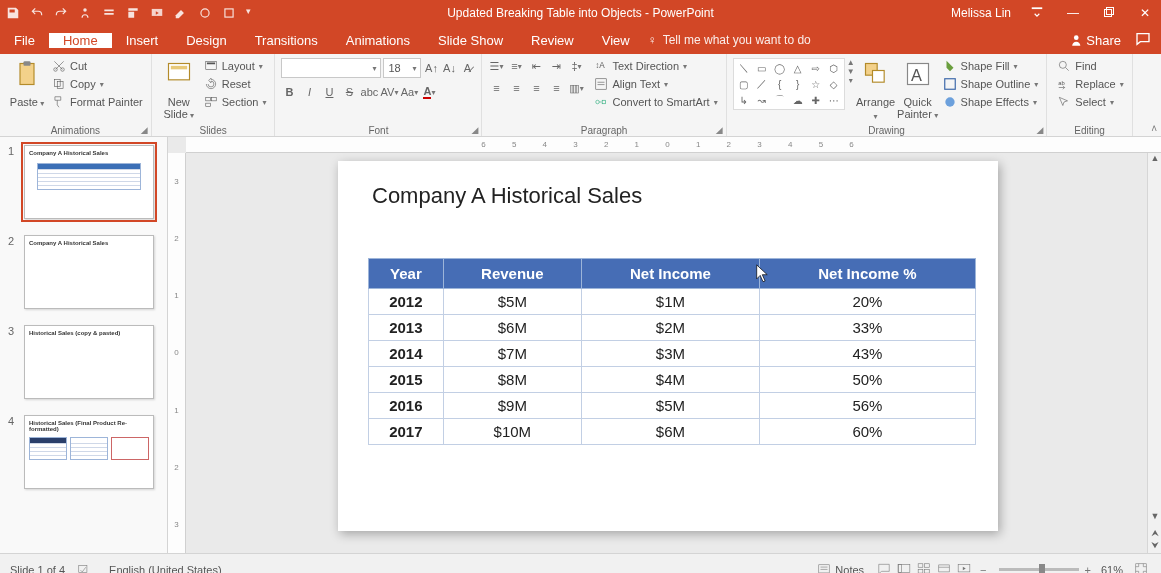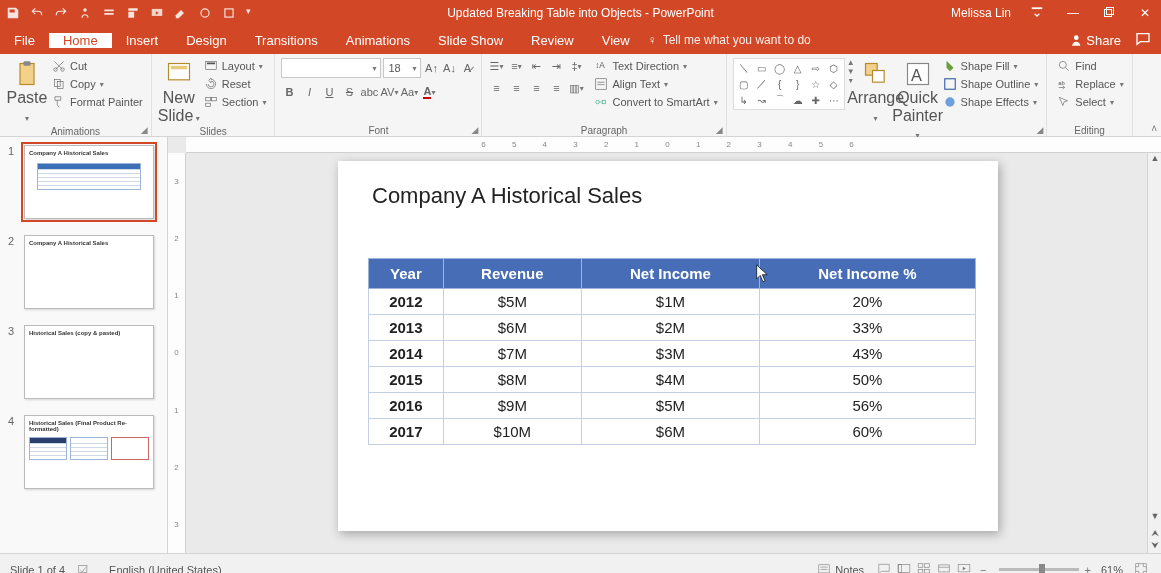--- a/index.html
+++ b/index.html
@@ -83,21 +83,21 @@
     flex-direction: column;
     padding: 4px 6px 0 6px;
   }
   .group .content { flex: 1; display: flex; align-items: flex-start; }
   .group .label { text-align: center; font-size: 10px; color: #666; padding: 2px 0 0 0; }
   .bigbtn {
     display: flex; flex-direction: column; align-items: center;
     width: 42px; padding-top: 2px; cursor: pointer;
   }
   .bigbtn svg { width: 28px; height: 28px; }
-  .bigbtn .blabel { font-size: 16px; margin-top: 1px; line-height: 1.1; text-align: center; }
+  .bigbtn .blabel { font-size: 11px; margin-top: 8px; line-height: 1.1; text-align: center; }
   .stack { display: flex; flex-direction: column; gap: 2px; margin-left: 2px; }
   .minibtn { display: flex; align-items: center; gap: 4px; padding: 1px 2px; cursor: pointer; white-space: nowrap; }
   .minibtn svg { width: 14px; height: 14px; }
   .dd::after { content: " ▾"; font-size: 8px; color: #777; }
   .fontrow { display: flex; align-items: center; gap: 2px; }
   .fontsel {
     width: 100px; height: 20px; border:1px solid #c8c8c8; background:#fff;
     display:flex; align-items:center; padding:0 4px; font-size:11px;
   }
   .sizesel { width: 38px; height: 20px; border:1px solid #c8c8c8; background:#fff; display:flex; align-items:center; padding:0 4px; font-size:11px; }

